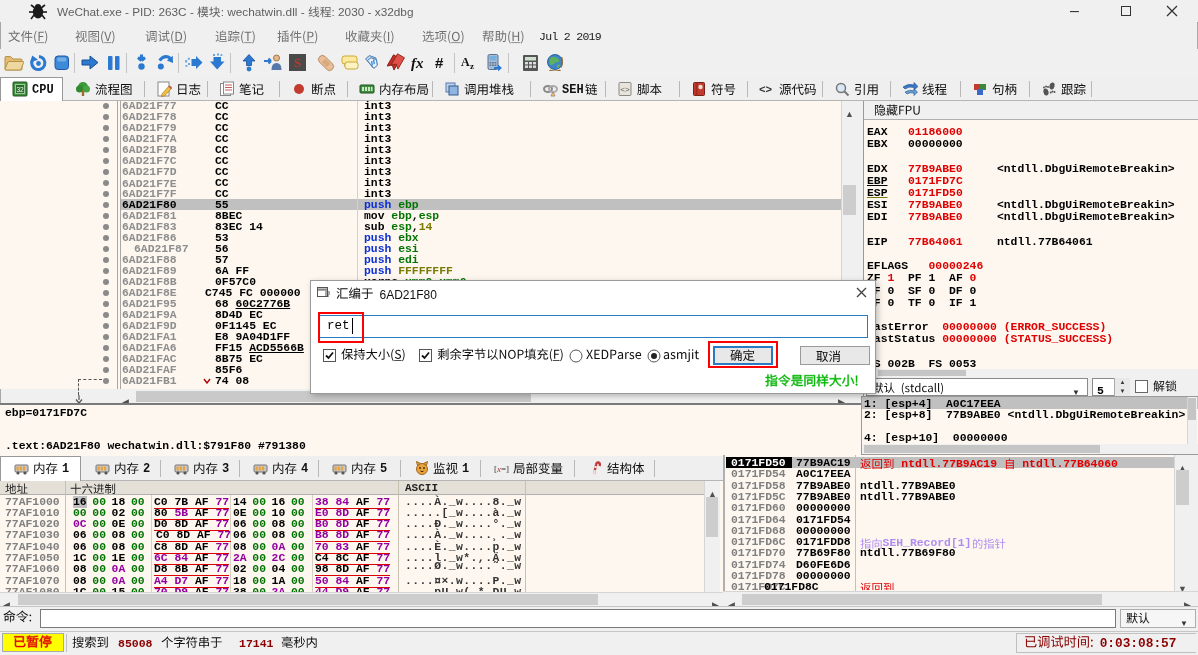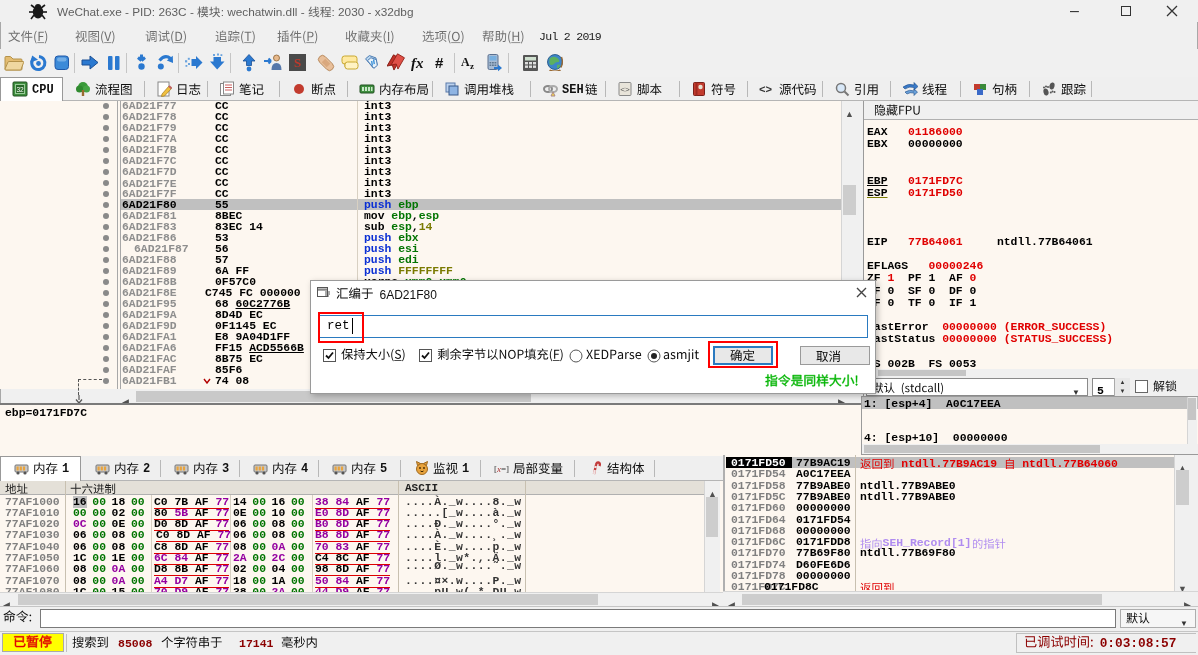--- a/index.html
+++ b/index.html
@@ -565,22 +565,25 @@
           <path transform="translate(0,0)" d="M478 168V18C478 -52 499 -71 586 -71C604 -71 715 -71 733 -71C800 -71 821 -48 829 54C809 58 781 68 767 79C764 2 758 -7 726 -7C702 -7 609 -7 592 -7C553 -7 546 -3 546 18V168ZM389 171C373 112 343 34 310 -14L367 -51C401 3 430 86 447 146ZM541 210C596 170 666 114 700 77L747 123C712 158 642 213 587 249ZM789 160C834 98 880 15 898 -41L960 -14C940 41 894 122 848 183ZM541 831C506 764 443 679 358 615C374 606 396 585 408 570L410 572V537H829V455H433V398H829V309H404V250H900V596H725C761 637 800 686 826 731L780 761L770 758H574C588 779 600 799 611 819ZM438 596C473 629 505 664 533 700H727C704 664 673 625 647 596ZM81 797V-80H148V729H282C260 661 231 570 202 497C274 419 292 352 292 297C292 267 287 240 272 229C263 223 253 221 240 220C224 219 205 220 182 221C193 202 199 173 200 155C223 154 248 155 268 157C289 159 306 165 320 175C348 194 360 236 360 290C360 352 343 423 270 506C303 586 341 688 369 771L321 800L309 797Z"></path>
           <path transform="translate(1000,0)" d="M834 471C817 384 792 304 760 233C746 313 735 413 730 533H952V598H888L914 619C895 644 852 676 816 696L771 662C799 645 831 620 852 598H728L727 663H699V706H942V770H699V840H625V770H372V840H298V770H60V706H298V636H372V706H625V634H659L660 598H227V422H144V593H86V328H144V360H227V321V277H41V213H97V169C97 107 88 17 34 -48C48 -56 69 -70 81 -80C143 -9 153 96 153 167V213H224C219 123 204 26 163 -50C179 -56 207 -71 219 -82C282 31 292 198 292 321V533H663C672 374 689 244 713 145C694 114 673 85 650 59V88H537V161H641V348H537V418H641V470H343V-24H399V36H629C603 9 574 -15 543 -36C560 -46 588 -69 599 -82C652 -42 698 7 738 62C772 -32 818 -81 873 -81C931 -81 956 -56 967 78C950 84 928 98 914 111C909 12 899 -14 878 -15C845 -15 810 33 783 132C836 224 875 334 902 459ZM482 88H399V161H482ZM482 348H399V418H482ZM399 299H585V211H399Z"></path>
           <path transform="translate(2000,0)" d="M101 0H193V329H473V407H193V655H523V733H101Z"></path>
           <path transform="translate(2552,0)" d="M101 0H193V292H314C475 292 584 363 584 518C584 678 474 733 310 733H101ZM193 367V658H298C427 658 492 625 492 518C492 413 431 367 302 367Z"></path>
           <path transform="translate(3185,0)" d="M361 -13C510 -13 624 67 624 302V733H535V300C535 124 458 68 361 68C265 68 190 124 190 300V733H98V302C98 67 211 -13 361 -13Z"></path>
         </g>
       </svg></div>
     <div class="a" style="left:864px;top:120px;width:334px;height:249px;background:#fdf7f0"></div>
     <div class="row mono" style="left:867px;top:126.0px"><span style="color:#000">EAX   </span><span style="color:#e00000">01186000</span></div>
     <div class="row mono" style="left:867px;top:138.2px"><span style="color:#000">EBX   </span><span style="color:#000">00000000</span></div>
+    <div class="row mono" style="left:867px;top:162.6px"><span style="color:#000">EDX   </span><span style="color:#e00000">77B9ABE0</span><span style="color:#000">     &lt;ntdll.DbgUiRemoteBreakin&gt;</span></div>
     <div class="row mono" style="left:867px;top:174.8px"><span style="color:#000"><u>EBP</u>   </span><span style="color:#e00000">0171FD7C</span></div>
     <div class="row mono" style="left:867px;top:187.0px"><span style="color:#000"><span style="text-decoration:underline;text-decoration-color:#7a7a00">ESP</span>   </span><span style="color:#e00000">0171FD50</span></div>
+    <div class="row mono" style="left:867px;top:199.2px"><span style="color:#000">ESI   </span><span style="color:#e00000">77B9ABE0</span><span style="color:#000">     &lt;ntdll.DbgUiRemoteBreakin&gt;</span></div>
+    <div class="row mono" style="left:867px;top:211.4px"><span style="color:#000">EDI   </span><span style="color:#e00000">77B9ABE0</span><span style="color:#000">     &lt;ntdll.DbgUiRemoteBreakin&gt;</span></div>
     <div class="row mono" style="left:867px;top:235.8px"><span style="color:#000">EIP   </span><span style="color:#e00000">77B64061</span><span style="color:#000">     ntdll.77B64061</span></div>
     <div class="row mono" style="left:867px;top:260.2px"><span style="color:#000">EFLAGS   </span><span style="color:#e00000">00000246</span></div>
     <div class="row mono" style="left:867px;top:272.4px"><span style="color:#000">ZF </span><span style="color:#e00000">1</span><span style="color:#000">  PF </span><span style="color:#000">1</span><span style="color:#000">  AF </span><span style="color:#e00000">0</span></div>
     <div class="row mono" style="left:867px;top:284.6px"><span style="color:#000">OF 0  SF 0  DF 0</span></div>
     <div class="row mono" style="left:867px;top:296.8px"><span style="color:#000">CF 0  TF 0  IF 1</span></div>
     <div class="row mono" style="left:867px;top:321.2px"><span style="color:#000">LastError  </span><span style="color:#e00000">00000000 (ERROR_SUCCESS)</span></div>
     <div class="row mono" style="left:867px;top:333.4px"><span style="color:#000">LastStatus </span><span style="color:#e00000">00000000 (STATUS_SUCCESS)</span></div>
     <div class="row mono" style="left:867px;top:357.8px"><span style="color:#000">GS 002B  FS 0053</span></div>
     <div class="a" style="left:864px;top:369px;width:334px;height:8px;background:#f0f0f0"></div>
     <div class="a" style="left:878px;top:370px;width:88px;height:6px;background:#c5c5c5"></div>
@@ -610,27 +613,29 @@
     <div class="a" style="left:1135px;top:380px;width:13px;height:13px;background:#fff;border:1px solid #666"></div>
     <div class="a" style="left:1153px;top:380px"><svg width="24.0" height="13.8" viewBox="0 0 2000 1150" style="overflow:visible">
         <g transform="translate(0,880) scale(1,-1)" fill="#111">
           <path transform="translate(0,0)" d="M262 528V406H173V528ZM317 528H407V406H317ZM161 586C179 619 196 654 211 691H342C329 655 313 616 296 586ZM189 841C158 718 103 599 32 522C48 512 76 489 88 478L109 505V320C109 207 102 58 34 -48C49 -55 78 -72 90 -83C133 -16 154 72 164 158H262V-27H317V158H407V6C407 -4 404 -7 393 -7C384 -8 355 -8 321 -7C330 -24 339 -53 341 -71C391 -71 422 -70 443 -58C464 -47 470 -27 470 5V586H365C389 629 412 680 429 725L383 754L372 751H234C242 776 250 801 257 826ZM262 349V217H170C172 253 173 288 173 320V349ZM317 349H407V217H317ZM585 460C568 376 537 292 494 235C510 229 539 213 552 204C570 231 588 264 603 301H714V180H511V113H714V-79H785V113H960V180H785V301H934V367H785V462H714V367H627C636 393 643 421 649 448ZM510 789V726H647C630 632 591 551 488 505C503 493 522 469 530 454C650 510 696 608 716 726H862C856 609 848 562 836 549C830 541 822 540 807 540C794 540 757 541 717 544C727 527 733 501 735 482C777 479 818 479 839 481C864 483 880 490 893 506C915 530 924 594 931 761C932 771 932 789 932 789Z"></path>
           <path transform="translate(1000,0)" d="M640 446V275C640 179 615 52 370 -25C386 -40 408 -66 417 -81C678 10 712 154 712 274V446ZM673 57C756 20 863 -39 915 -79L963 -26C908 14 800 69 719 105ZM441 778C480 724 520 649 537 601L596 632C579 680 538 752 496 805ZM857 802C835 748 794 670 762 623L815 601C848 647 889 718 922 779ZM179 837C148 744 94 654 32 595C45 579 65 542 71 527C106 563 140 608 170 658H415V725H206C221 755 234 787 245 818ZM69 344V275H202V85C202 32 161 -9 142 -25C154 -36 178 -59 187 -73C203 -56 230 -39 411 60C405 75 398 104 395 123L271 58V275H409V344H271V479H393V547H111V479H202V344ZM644 846V572H461V104H530V502H827V106H899V572H714V846Z"></path>
         </g>
       </svg></div>
     <div class="a" style="left:861px;top:396px;width:337px;height:59px;background:#fdf7f0;border:1px solid #9a9a9a;border-right:none"></div>
     <div class="a" style="left:862px;top:397px;width:336px;height:11.5px;background:#c0c0c0"></div>
     <div class="row mono" style="left:864px;top:397.5px;color:#000">1: [esp+4]  A0C17EEA</div>
+    <div class="row mono" style="left:864px;top:409.0px;color:#000">2: [esp+8]  77B9ABE0 &lt;ntdll.DbgUiRemoteBreakin&gt;</div>
     <div class="row mono" style="left:864px;top:432.0px;color:#000">4: [esp+10]  00000000</div>
     <div class="a" style="left:1187px;top:397px;width:10px;height:47px;background:#f0f0f0;border-left:1px solid #d5d5d5"></div>
     <div class="a" style="left:1188px;top:398px;width:8px;height:22px;background:#c5c5c5"></div>
     <div class="a" style="left:862px;top:444px;width:336px;height:10px;background:#f0f0f0"></div>
     <div class="a" style="left:864px;top:445px;width:236px;height:8px;background:#c5c5c5"></div>
     <div class="a" style="left:0px;top:403px;width:861px;height:53px;background:#fdf7f0;border-top:2px solid #7a7a7a"></div>
     <div class="row mono" style="left:5px;top:407px;color:#000">ebp=0171FD7C</div>
+    <div class="row mono" style="left:5px;top:440px;color:#000">.text:6AD21F80 wechatwin.dll:$791F80 #791380</div>
     <div class="a" style="left:0px;top:456px;width:723px;height:25px;background:#efefef;border-bottom:1px solid #b5b5b5"></div>
     <div class="a" style="left:0px;top:456px;width:81px;height:25px;background:#fff;border:1px solid #999;border-bottom:none"></div>
     <svg class="a" style="left:14px;top:460px" width="16" height="16" viewBox="0 0 16 16">
       <rect x="1" y="5" width="13" height="7" rx="1" fill="#c8c8c8" stroke="#777"></rect>
       <g fill="#e8a33d">
         <rect x="2.5" y="6.5" width="2.2" height="4"></rect>
         <rect x="5.7" y="6.5" width="2.2" height="4"></rect>
         <rect x="8.9" y="6.5" width="2.2" height="4"></rect>
       </g>
       <g fill="#555">

